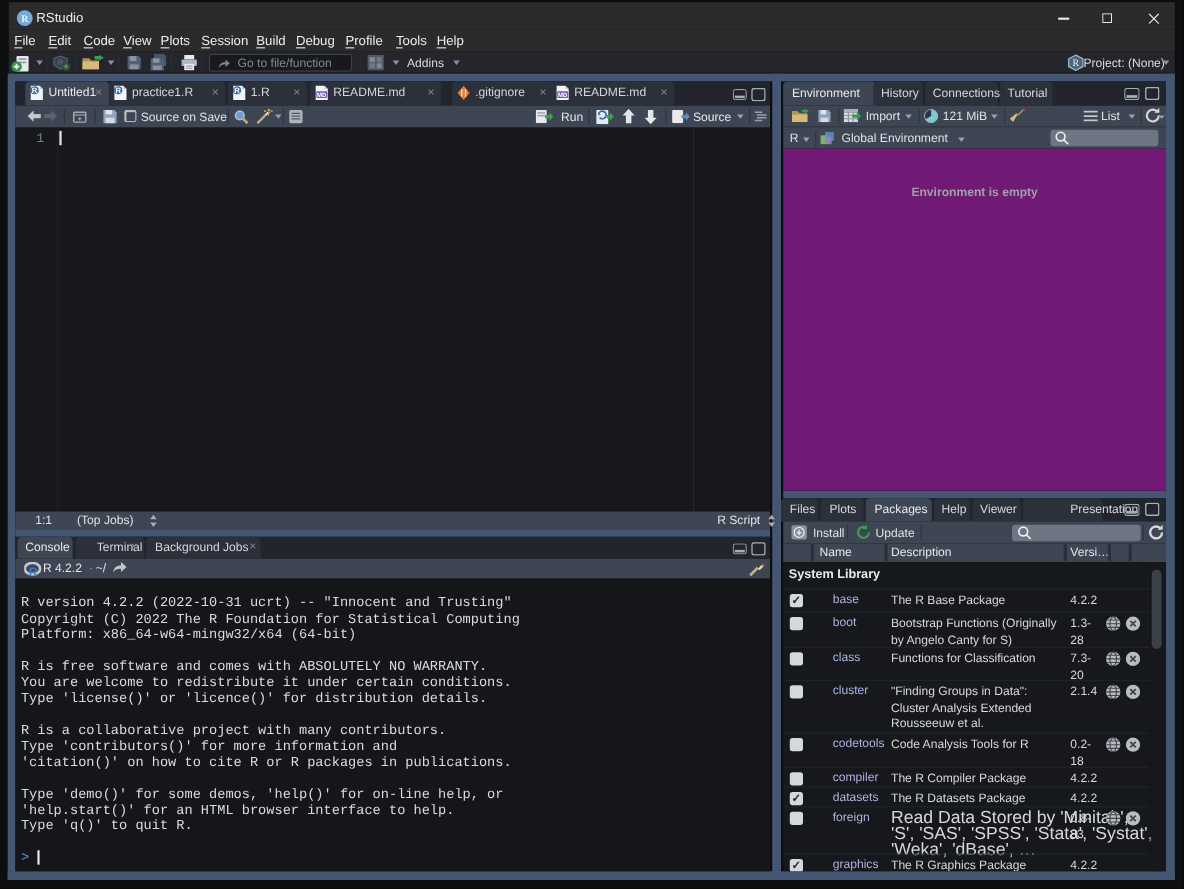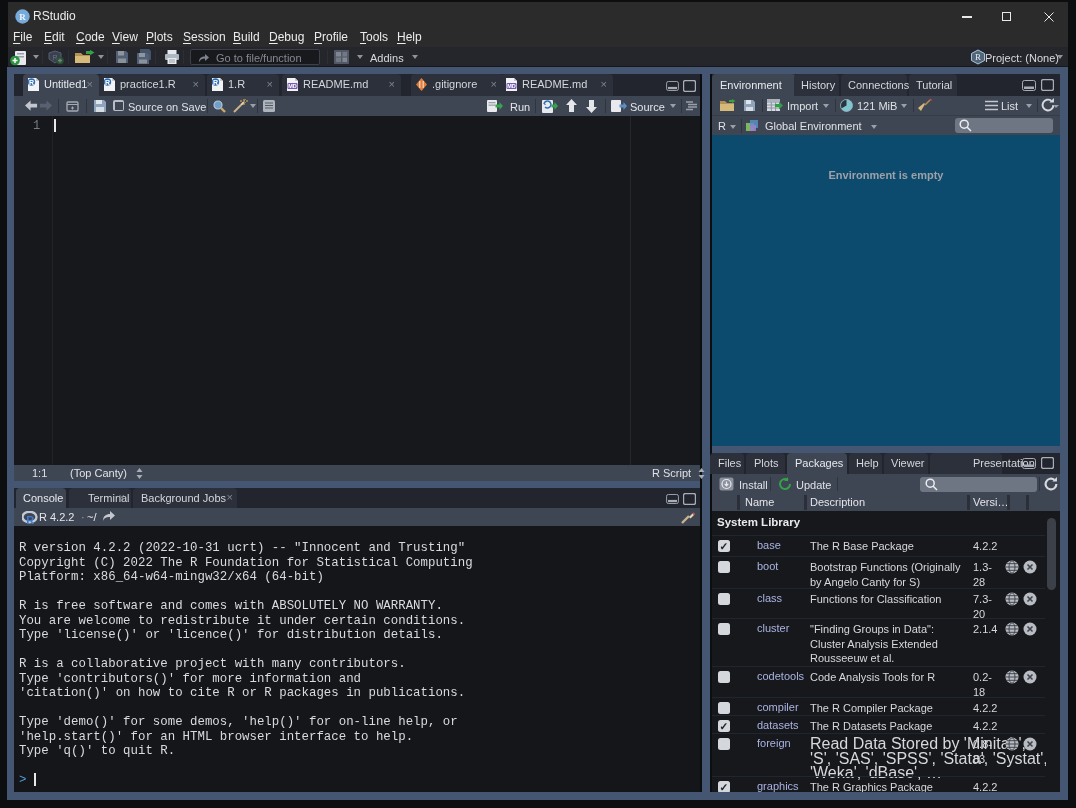--- a/index.html
+++ b/index.html
@@ -284,21 +284,21 @@
         </svg>
     </div>
     <div class="abs dark" style="left:0;top:42px;width:686px;height:349px">
       <span class="abs" style="left:19px;top:3px;font-size:12px;color:#787d85;font-family:'Liberation Mono',monospace;">1</span>
       <div class="abs" style="left:40px;top:3px;width:1.5px;height:13px;background:#e8e8e8"></div>
       <div class="abs" style="left:616px;top:0;width:1px;height:349px;background:#26282e"></div>
       <div class="abs" style="left:38px;top:0;width:1px;height:349px;background:#202227"></div>
     </div>
     <div class="abs ptoolbar" style="left:0;top:391px;width:686px;height:16px;">
       <span class="abs" style="left:18px;top:2px;font-size:11px;color:#dfe1e5;">1:1</span>
-      <span class="abs" style="left:56px;top:2px;font-size:11px;color:#dfe1e5;">(Top Canty)</span>
+      <span class="abs" style="left:56px;top:2px;font-size:11px;color:#dfe1e5;">(Top Jobs)</span>
       <svg class="abs" style="left:122px;top:3px" width="7" height="11" viewBox="0 0 7 11">
           <path d="M3.5 0 L6.5 4 H0.5 Z M3.5 11 L6.5 7 H0.5 Z" fill="#a8adb5"></path>
         </svg>
       <span class="abs" style="left:638px;top:2px;font-size:11px;color:#dfe1e5;">R Script</span>
       <svg class="abs" style="left:684px;top:3px" width="7" height="11" viewBox="0 0 7 11">
           <path d="M3.5 0 L6.5 4 H0.5 Z M3.5 11 L6.5 7 H0.5 Z" fill="#a8adb5"></path>
         </svg>
     </div>
   </div>
 
@@ -441,21 +441,21 @@
         </svg>
       <span class="abs" style="left:53px;top:4px;font-size:11px;color:#dfe1e5;">Global Environment</span>
       <span class="abs" style="left:159px;top:9px;border-left:3.5px solid transparent;border-right:3.5px solid transparent;border-top:4px solid #9aa0a8"></span>
       <div class="abs" style="left:243px;top:2px;width:98px;height:15px;background:#6e7683;border-radius:3px;">
         <svg class="abs" style="left:4px;top:1px" width="13" height="13" viewBox="0 0 13 13">
             <circle cx="5.2" cy="5.2" r="4" fill="none" stroke="#eceef2" stroke-width="1.5"></circle>
             <path d="M8.2 8.2 L12 12" stroke="#eceef2" stroke-width="1.5"></path>
           </svg>
       </div>
     </div>
-    <div class="abs dark" style="left:0;top:61px;width:348px;height:311px;background:#0c4a6e">
+    <div class="abs dark" style="left:0;top:61px;width:348px;height:311px;background:#701a75">
       <span class="abs" style="left:0;top:34px;width:348px;text-align:center;font-size:11px;font-weight:bold;color:#9ea1a7;">Environment is empty</span>
     </div>
   </div>
 
   <div class="abs" id="pkg-pane" style="left:712px;top:453px;width:348px;height:339px">
     <div class="abs tabbar rtab" style="left:0;top:0;width:348px;height:21px">
       <div class="tab" style="left:-2px;width:34px;height:21px">
           <span style="position:absolute;left:8px;top:4px;">Files</span>
         </div>
       <div class="tab" style="left:34px;width:39px;height:21px">

